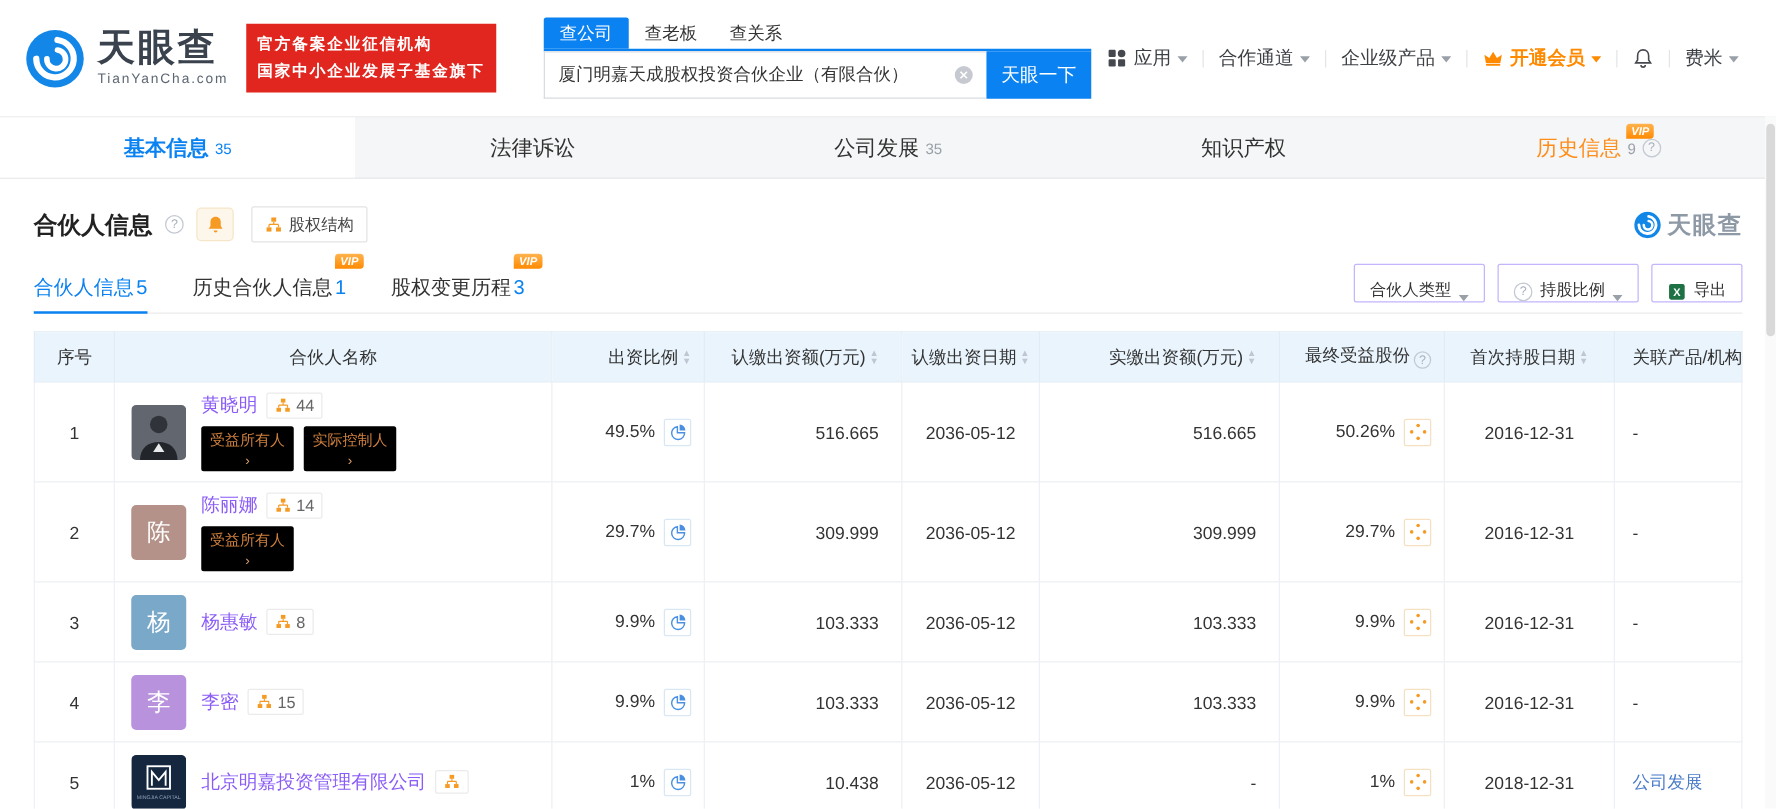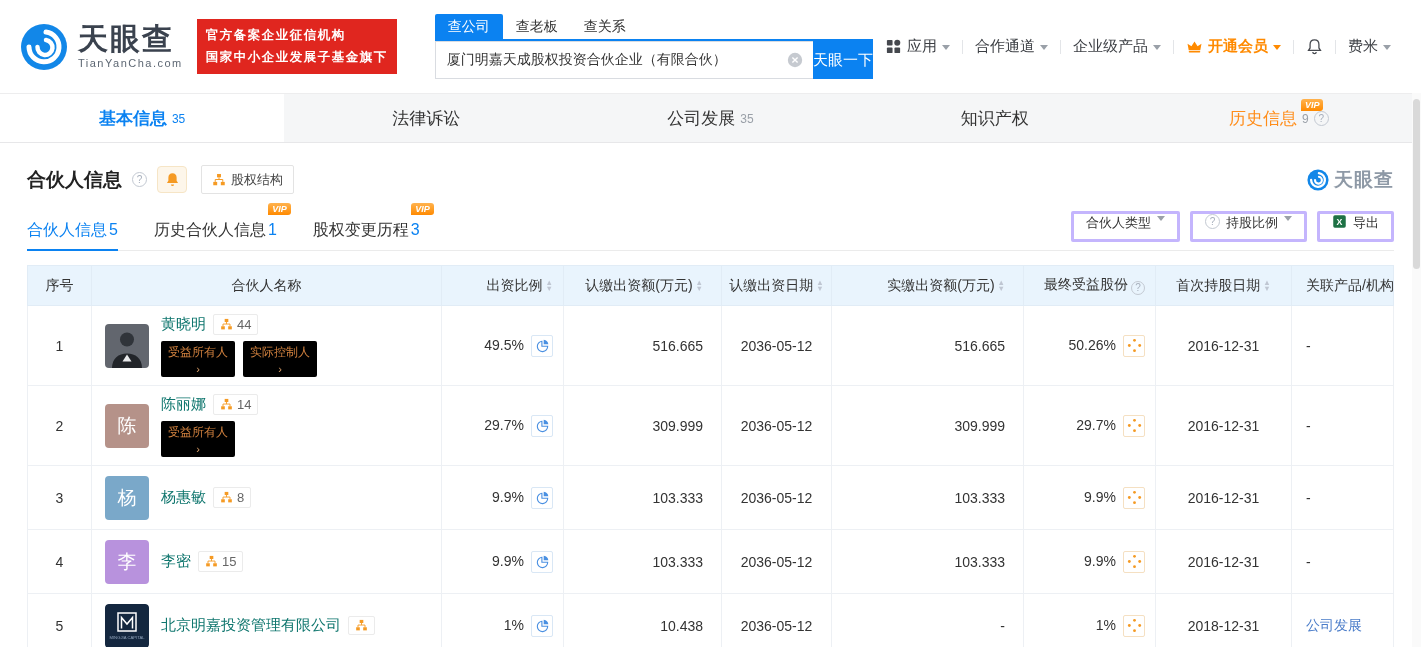--- a/index.html
+++ b/index.html
@@ -18,21 +18,21 @@
 
   .search-block { margin-left:38px; width:492px; }
   .search-tabs { display:flex; align-items:flex-end; border-bottom:2px solid #0b82f1; }
   .search-tab { padding:4px 13px 3px; font-size:14px; color:#333; cursor:pointer; }
   .search-tab.active { background:#0b82f1; color:#fff; border-radius:2px 2px 0 0; }
   .search-row { display:flex; height:38px; }
   .input-wrap { position:relative; flex:1; }
   .input-wrap input { width:100%; height:38px; border:1px solid #d9dce1; border-right:none; padding:0 34px 0 11px; font-size:14px; color:#333; outline:none; font-family:inherit; }
   .clear-icon { position:absolute; right:10px; top:11px; width:16px; height:16px; cursor:pointer; }
   .clear-icon svg { width:16px; height:16px; display:block; }
-  .search-btn { width:60px; height:38px; background:#0b82f1; color:#fff; border:none; font-size:15px; cursor:pointer; font-family:inherit; }
+  .search-btn { width:84px; height:38px; background:#0b82f1; color:#fff; border:none; font-size:15px; cursor:pointer; font-family:inherit; }
 
   .top-menu { margin-left:auto; display:flex; align-items:center; font-size:15px; color:#3c3f44; white-space:nowrap; }
   .menu-item { display:flex; align-items:center; gap:5px; padding:0 12px; cursor:pointer; }
   .menu-item.accent { color:#ff8a00; font-weight:bold; }
   .menu-sep { width:1px; height:14px; background:#e3e5e8; }
   .micon svg { width:17px; height:17px; display:block; }
   .caret { width:0; height:0; border-left:4.5px solid transparent; border-right:4.5px solid transparent; border-top:5px solid #9aa0a8; margin-top:2px; }
   .menu-item.accent .caret { border-top-color:#ff8a00; }
 
   
@@ -58,21 +58,21 @@
 
   .subtab-row { margin-top:10px; display:flex; align-items:flex-end; border-bottom:1px solid #ebebeb; }
   .subtab { position:relative; margin-right:36px; padding:16px 0 9px; font-size:16px; color:#333; cursor:pointer; white-space:nowrap; }
   .subtab .count { color:#0b82f1; margin-left:2px; }
   .subtab.active { color:#0b82f1; }
   .subtab.active::after { content:""; position:absolute; left:0; right:0; bottom:-1px; height:2px; background:#0b82f1; }
   .vip-badge { position:absolute; top:-1px; right:-14px; background:linear-gradient(180deg,#ffb34f,#ff8a00); color:#fff; font-size:9px; font-style:italic; font-weight:bold; padding:1.5px 4px; border-radius:3px 3px 3px 0; line-height:1; }
   .nav-tab .vip-badge { top:5px; right:auto; left:50%; margin-left:22px; }
 
   .controls { margin-left:auto; display:flex; gap:10px; padding-bottom:8px; }
-  .ctrl-btn { height:31px; border:3px solid #c4b5fd; border-radius:2px; background:#fff; padding:0 12px; font-size:13px; color:#333; display:flex; align-items:flex-start; gap:6px; cursor:pointer; white-space:nowrap; }
+  .ctrl-btn { height:31px; border:1px solid #c4b5fd; border-radius:2px; background:#fff; padding:0 12px; font-size:13px; color:#333; display:flex; align-items:flex-end; gap:6px; cursor:pointer; white-space:nowrap; }
   .ctrl-btn svg { width:15px; height:15px; }
 
   
   table { width:100%; border-collapse:collapse; table-layout:fixed; margin-top:14px;padding-left:44px; }
   thead th { background:#e9f4fd; height:40px; font-weight:normal; font-size:14px; color:#333; border:1px solid #e1ecf6; white-space:nowrap; overflow:hidden; }
   tbody td { border:1px solid #edf0f4; font-size:14px; color:#333; background:#fff; }
   .c0 { width:64px; text-align:center; }
   .c1 { width:350px; text-align:left; }
   th.c1 { text-align:center; }
   .c2 { width:122px; text-align:right; padding-right:10px; }
@@ -83,21 +83,21 @@
   .c7 { width:136px; text-align:center; }
   .c8 { text-align:left; padding-left:14px; }
   .sort { display:inline-flex; flex-direction:column; vertical-align:middle; margin-left:3px; line-height:5.5px; font-size:7.5px; color:#bfc6d2; }
   th .q-icon { width:14px; height:14px; vertical-align:-2px; margin-left:3px; }
 
   .name-cell { display:flex; align-items:center; gap:12px; padding:8px 6px 8px 13px; }
   .avatar { width:44px; height:44px; border-radius:4px; flex:none; display:flex; align-items:center; justify-content:center; color:#fff; font-size:19px; overflow:hidden; }
   .avatar svg { width:44px; height:44px; display:block; }
   .name-box { display:flex; flex-direction:column; gap:6px; min-width:0; }
   .name-line { display:flex; align-items:center; gap:7px; }
-  .name-link { font-size:15px; color:#0f766e; cursor:pointer; white-space:nowrap; }
+  .name-link { font-size:15px; color:#8b5cf6; cursor:pointer; white-space:nowrap; }
   .pen-badge { display:inline-flex; align-items:center; gap:4px; border:1px solid #ebebeb; border-radius:2px; padding:2px 6px; font-size:13px; color:#666; cursor:pointer; }
   .pen-badge svg { width:13px; height:13px; }
   .tag-line { display:flex; gap:8px; }
   .tag { background:#000000; color:#d0803e; font-size:12px; padding:2.5px 7px; border-radius:2px; display:flex; align-items:center; gap:2px; cursor:pointer; white-space:nowrap;flex-direction:column; }
   .tag .arr { font-size:11px; color:#dca069; }
 
   .icon-box { display:inline-flex; width:22px; height:22px; border:1px solid #d9e7f5; border-radius:2px; align-items:center; justify-content:center; margin-left:7px; vertical-align:middle; background:#fff; cursor:pointer; }
   .icon-box.orange { border-color:#f5e0c2; }
   .icon-box svg { width:15px; height:15px; }
   .rel-link { color:#4a7cc9; cursor:pointer; }

